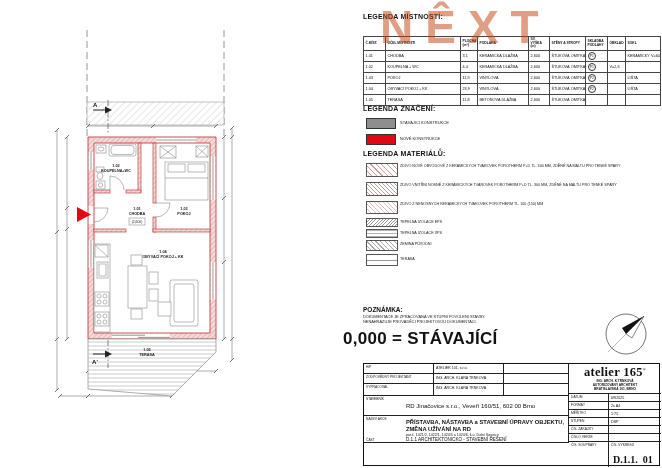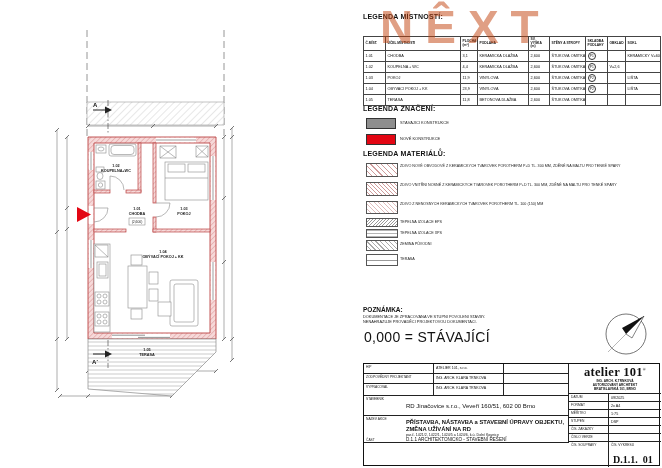--- a/index.html
+++ b/index.html
@@ -30,21 +30,21 @@
   .sw3{background-image:repeating-linear-gradient(45deg,#fff 0 2.5px,#e0bcbc 2.5px 3.2px),
                         repeating-linear-gradient(-45deg,#fff 0 2.5px,#e0bcbc 2.5px 3.2px);}
   .sw4{background-image:repeating-linear-gradient(135deg,#fff 0 1.6px,#9a9a9a 1.6px 2.3px);}
   .sw5{background-image:repeating-linear-gradient(0deg,#b5b5b5 0 0.8px,#fff 0.8px 3px);}
   .sw6{background-image:repeating-linear-gradient(45deg,#fff 0 2.4px,#ababab 2.4px 3.2px);}
   .sw7{background-image:linear-gradient(#9a9a9a,#9a9a9a);background-size:100% 1px;
        background-position:center;background-repeat:no-repeat;}
   
   .note-title{position:absolute;left:363px;top:306px;font-size:6.5px;font-weight:bold;}
   .note-line{position:absolute;left:363px;font-size:3.9px;color:#222;}
-  .zero-line{position:absolute;left:364px;top:329px;font-size:14px;font-weight:normal;letter-spacing:.3px;}
+  .zero-line{position:absolute;left:343px;top:329px;font-size:17px;font-weight:bold;letter-spacing:.3px;}
   
   .tb{position:absolute;left:363px;top:363px;width:297px;height:103px;border:1px solid #111;box-sizing:border-box;}
   .tbc{position:absolute;box-sizing:border-box;border-right:0.8px solid #222;border-bottom:0.8px solid #222;}
   .tbl{font-size:3.3px;color:#222;padding:1px 0 0 2px;text-transform:uppercase;}
   .tbv{font-size:3.9px;padding:2px 0 0 2px;white-space:nowrap;overflow:hidden;}
   .logo-name{font-family:"Liberation Serif",serif;font-weight:bold;font-size:12.5px;line-height:1;letter-spacing:.3px;}
   .logo-sub{font-size:3.2px;font-weight:bold;line-height:1.25;}
   .big-code{font-size:10px;font-weight:bold;font-family:Liberation Serif, serif;}
 </style>
 </head>
@@ -417,21 +417,21 @@
       <div class="tbl">NÁZEV AKCE</div>
       <div style="position:absolute;left:42px;top:3px;font-size:5.8px;font-weight:bold">PŘÍSTAVBA, NÁSTAVBA a STAVEBNÍ ÚPRAVY OBJEKTU,</div>
       <div style="position:absolute;left:42px;top:10px;font-size:5.8px;font-weight:bold">ZMĚNA UŽÍVÁNÍ NA RD</div>
       <div style="position:absolute;left:42px;top:16.5px;font-size:3.6px">par.č. 1421/2, 1422/1, 1424/5 a 1424/6, k.ú. Dolní Kounice</div>
       <div class="tbl" style="position:absolute;left:0;top:20.5px">ČÁST</div>
       <div style="position:absolute;left:42px;top:20.5px;font-size:4.6px">D.1.1 ARCHITEKTONICKO - STAVEBNÍ ŘEŠENÍ</div>
     </div>
 
 
     <div class="tbc" style="left:205px;top:0;width:92px;height:30px;border-right:none;text-align:center">
-      <div class="logo-name" style="margin-top:2px"><span>atelier 101</span><sup style="font-size:4px">®</sup></div>
+      <div class="logo-name" style="margin-top:2px"><span>atelier 165</span><sup style="font-size:4px">®</sup></div>
       <div class="logo-sub">ING. ARCH. K.TRNKOVÁ</div>
       <div class="logo-sub">AUTORIZOVANÝ ARCHITEKT</div>
       <div class="logo-sub">BRATISLAVSKÁ 101, BRNO</div>
     </div>
 
     <div class="tbc tbl" style="left:205px;top:30px;width:40px;height:8px">DATUM</div>
     <div class="tbc tbv" style="left:245px;top:30px;width:52px;height:8px;border-right:none;font-size:3.7px">09/2025</div>
     <div class="tbc tbl" style="left:205px;top:38px;width:40px;height:8px">FORMÁT</div>
     <div class="tbc tbv" style="left:245px;top:38px;width:52px;height:8px;border-right:none;font-size:3.7px">2x A4</div>
     <div class="tbc tbl" style="left:205px;top:46px;width:40px;height:8px">MĚŘÍTKO</div>

